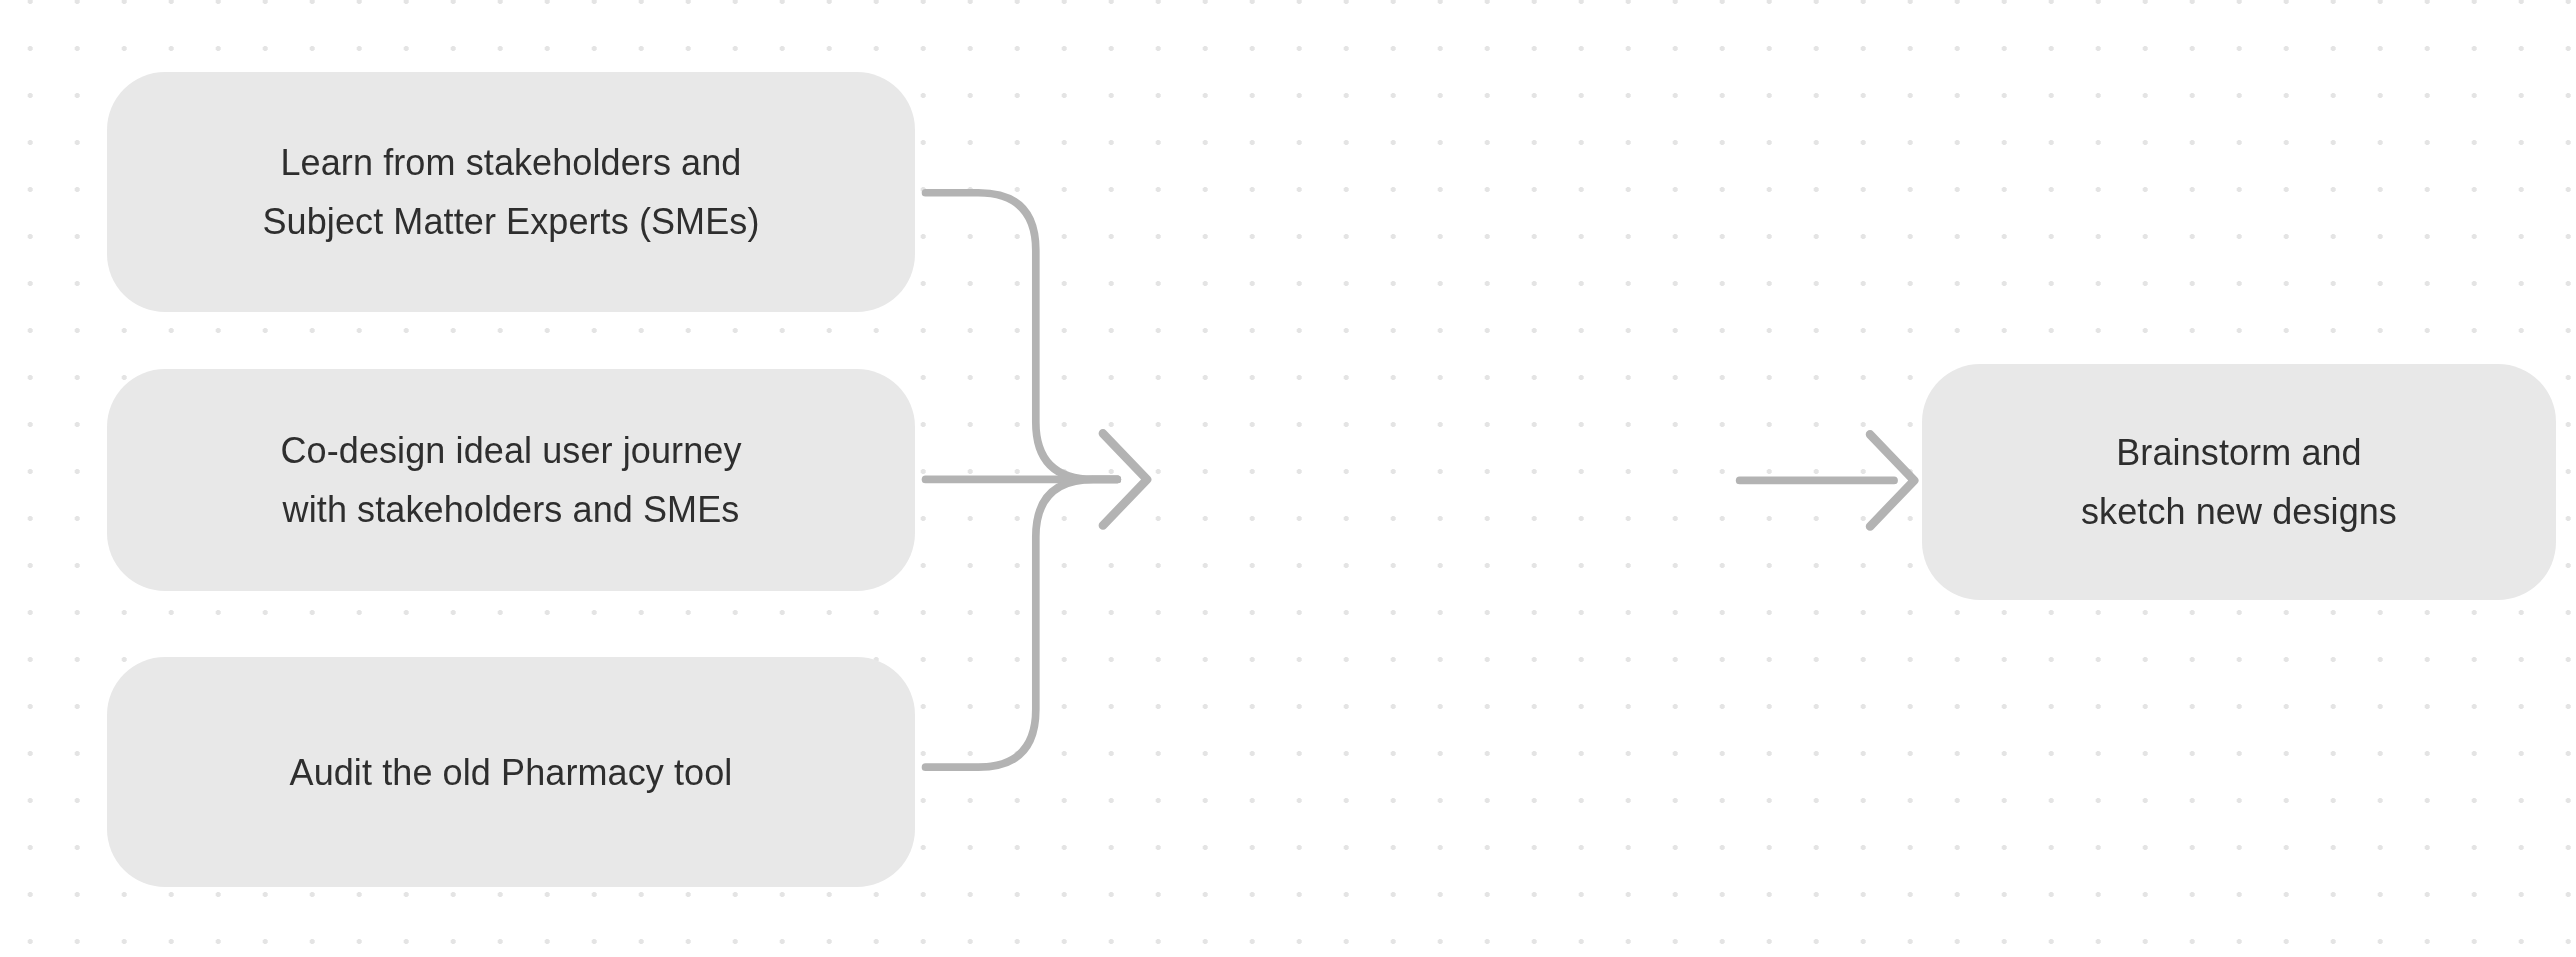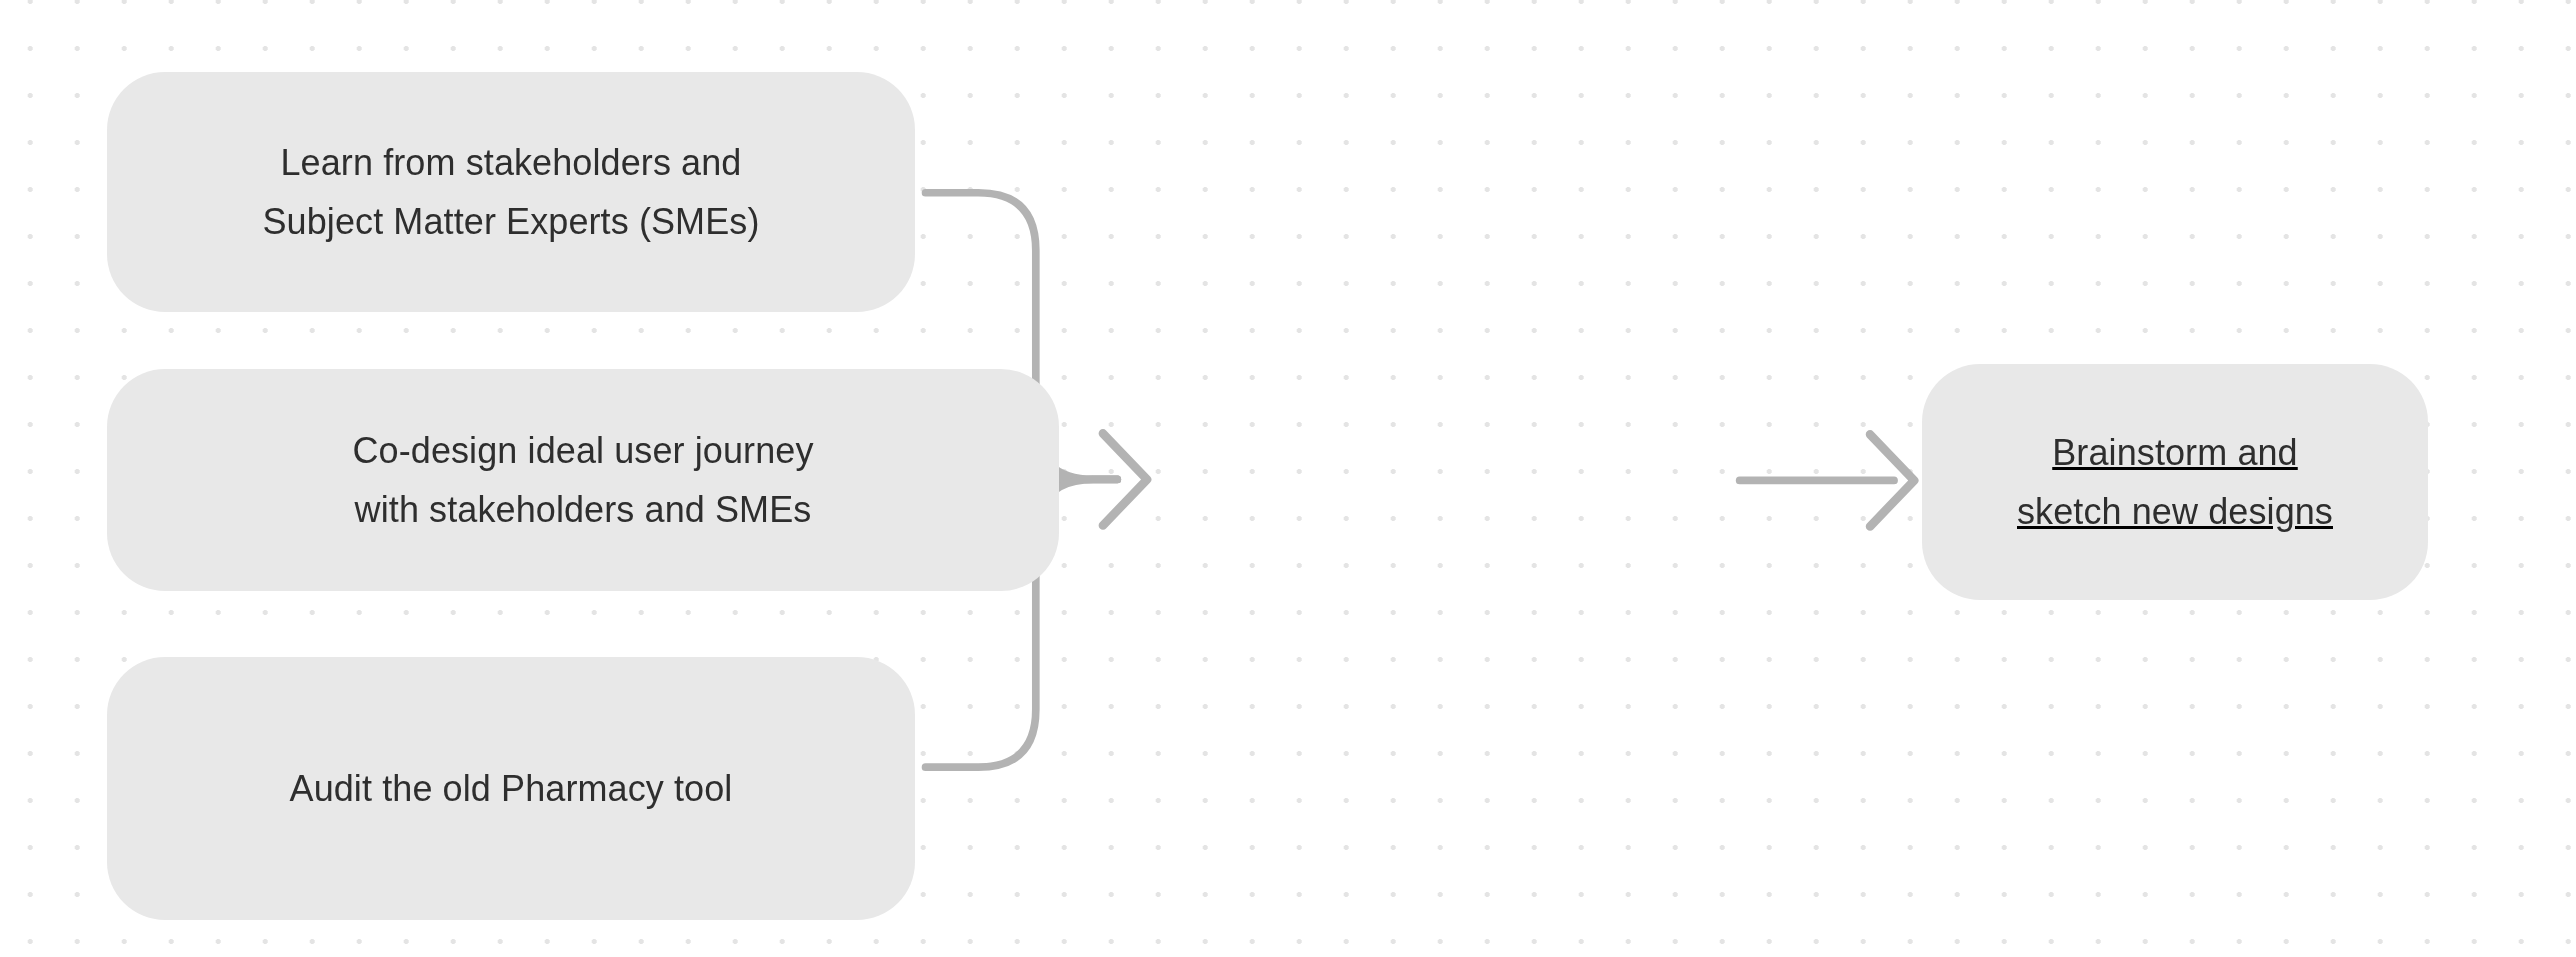--- a/index.html
+++ b/index.html
@@ -42,24 +42,24 @@
     font-family: "Liberation Sans", sans-serif;
     font-size: 36px;
     line-height: 59px;
     color: #2e2e2e;
     letter-spacing: 0.1px;
     white-space: pre-line;
     font-weight: 400;
   }
   
   #node-learn       { left: 107px; top: 72px;  width: 808px; height: 240px; text-align: center; }
-  #node-codesign    { left: 107px; top: 369px; width: 952px; height: 222px; }
-  #node-audit       { left: 107px; top: 657px; width: 808px; height: 263px; }
+  #node-codesign    { left: 107px; top: 369px; width: 808px; height: 222px; }
+  #node-audit       { left: 107px; top: 657px; width: 808px; height: 230px; }
   #node-define-mvp  { left: 1172px; top: 364px; width: 574px; height: 236px; }
-  #node-brainstorm  { left: 1922px; top: 364px; width: 506px; height: 236px; text-decoration: underline; }
+  #node-brainstorm  { left: 1922px; top: 364px; width: 634px; height: 236px; }
 </style>
 </head>
 <body>
 
 <div id="canvas">
 
   <svg class="connector-layer" viewBox="0 0 2686 998" width="2576" height="957" xmlns="http://www.w3.org/2000/svg" aria-hidden="true">
 
     <path d="M 965 201 L 1020 201 Q 1080 201 1080 261 L 1080 440 Q 1080 500 1140 500 L 1165 500" fill="none" stroke="#b3b3b3" stroke-width="8" stroke-linecap="round" stroke-linejoin="round"></path>
 

